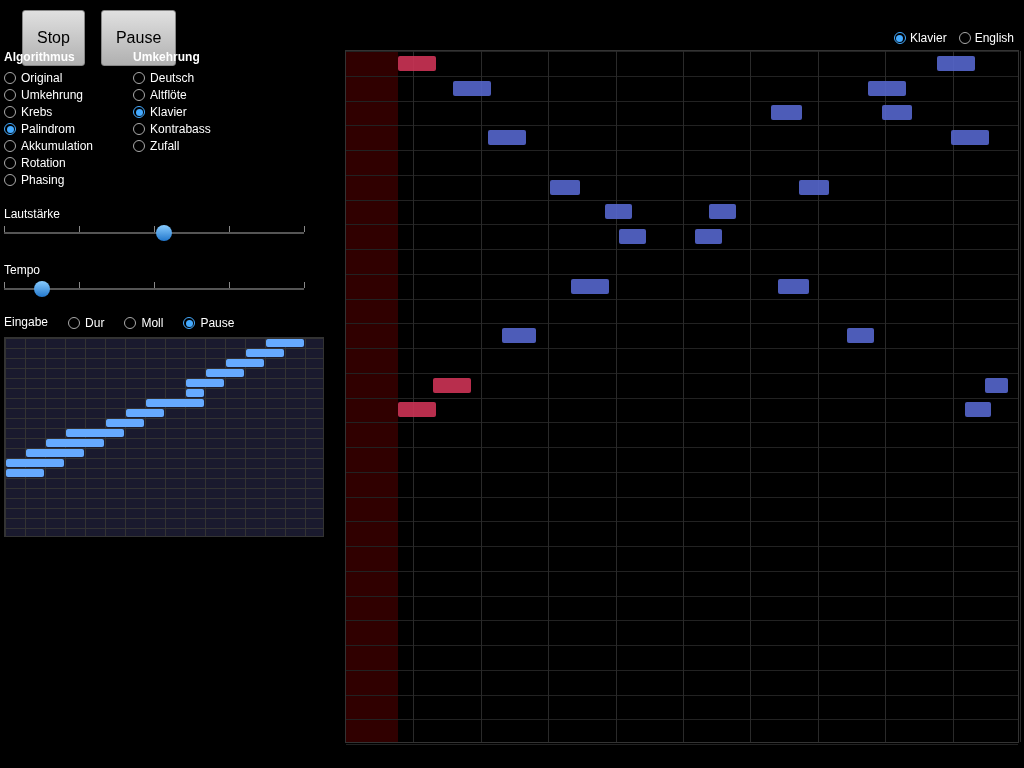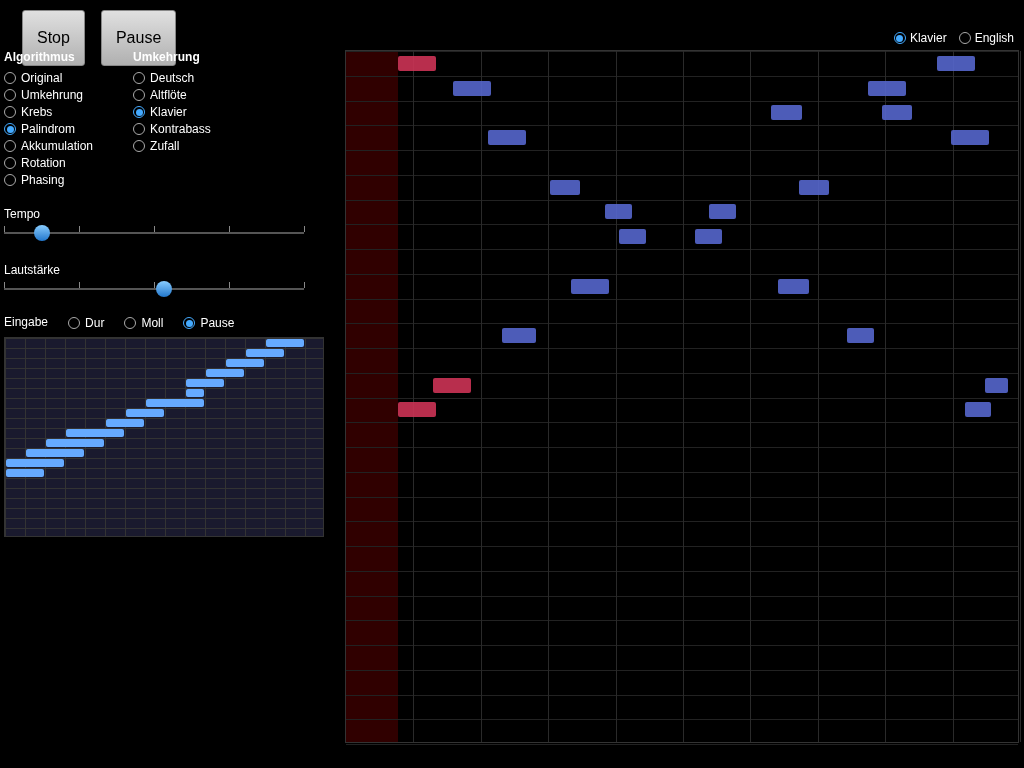--- a/index.html
+++ b/index.html
@@ -340,43 +340,43 @@
       </div>
       <div class="radio-row">
         <div class="radio-dot"></div>
         <span>Zufall</span>
       </div>
     </div>
   </div>
 
 
   <div class="slider-section">
+    <div class="slider-label">Lautstärke</div>
+    <div class="slider-track-container">
+      <div class="slider-track">
+        <div class="slider-tick" style="left: 0px;"></div>
+        <div class="slider-tick" style="left: 75px;"></div>
+        <div class="slider-tick" style="left: 150px;"></div>
+        <div class="slider-tick" style="left: 225px;"></div>
+        <div class="slider-tick" style="left: 300px;"></div>
+        <div class="slider-thumb" style="left: 152px;"></div>
+      </div>
+    </div>
+  </div>
+
+  <div class="slider-section">
     <div class="slider-label">Tempo</div>
     <div class="slider-track-container">
       <div class="slider-track">
         <div class="slider-tick" style="left: 0px;"></div>
         <div class="slider-tick" style="left: 75px;"></div>
         <div class="slider-tick" style="left: 150px;"></div>
         <div class="slider-tick" style="left: 225px;"></div>
         <div class="slider-tick" style="left: 300px;"></div>
         <div class="slider-thumb" style="left: 30px;"></div>
-      </div>
-    </div>
-  </div>
-
-  <div class="slider-section">
-    <div class="slider-label">Lautstärke</div>
-    <div class="slider-track-container">
-      <div class="slider-track">
-        <div class="slider-tick" style="left: 0px;"></div>
-        <div class="slider-tick" style="left: 75px;"></div>
-        <div class="slider-tick" style="left: 150px;"></div>
-        <div class="slider-tick" style="left: 225px;"></div>
-        <div class="slider-tick" style="left: 300px;"></div>
-        <div class="slider-thumb" style="left: 152px;"></div>
       </div>
     </div>
   </div>
 
   <div class="eingabe-section">
     <div class="eingabe-row">
       <span class="slider-label">Eingabe</span>
       <div class="radio-row">
         <div class="radio-dot"></div>
         <span>Dur</span>

